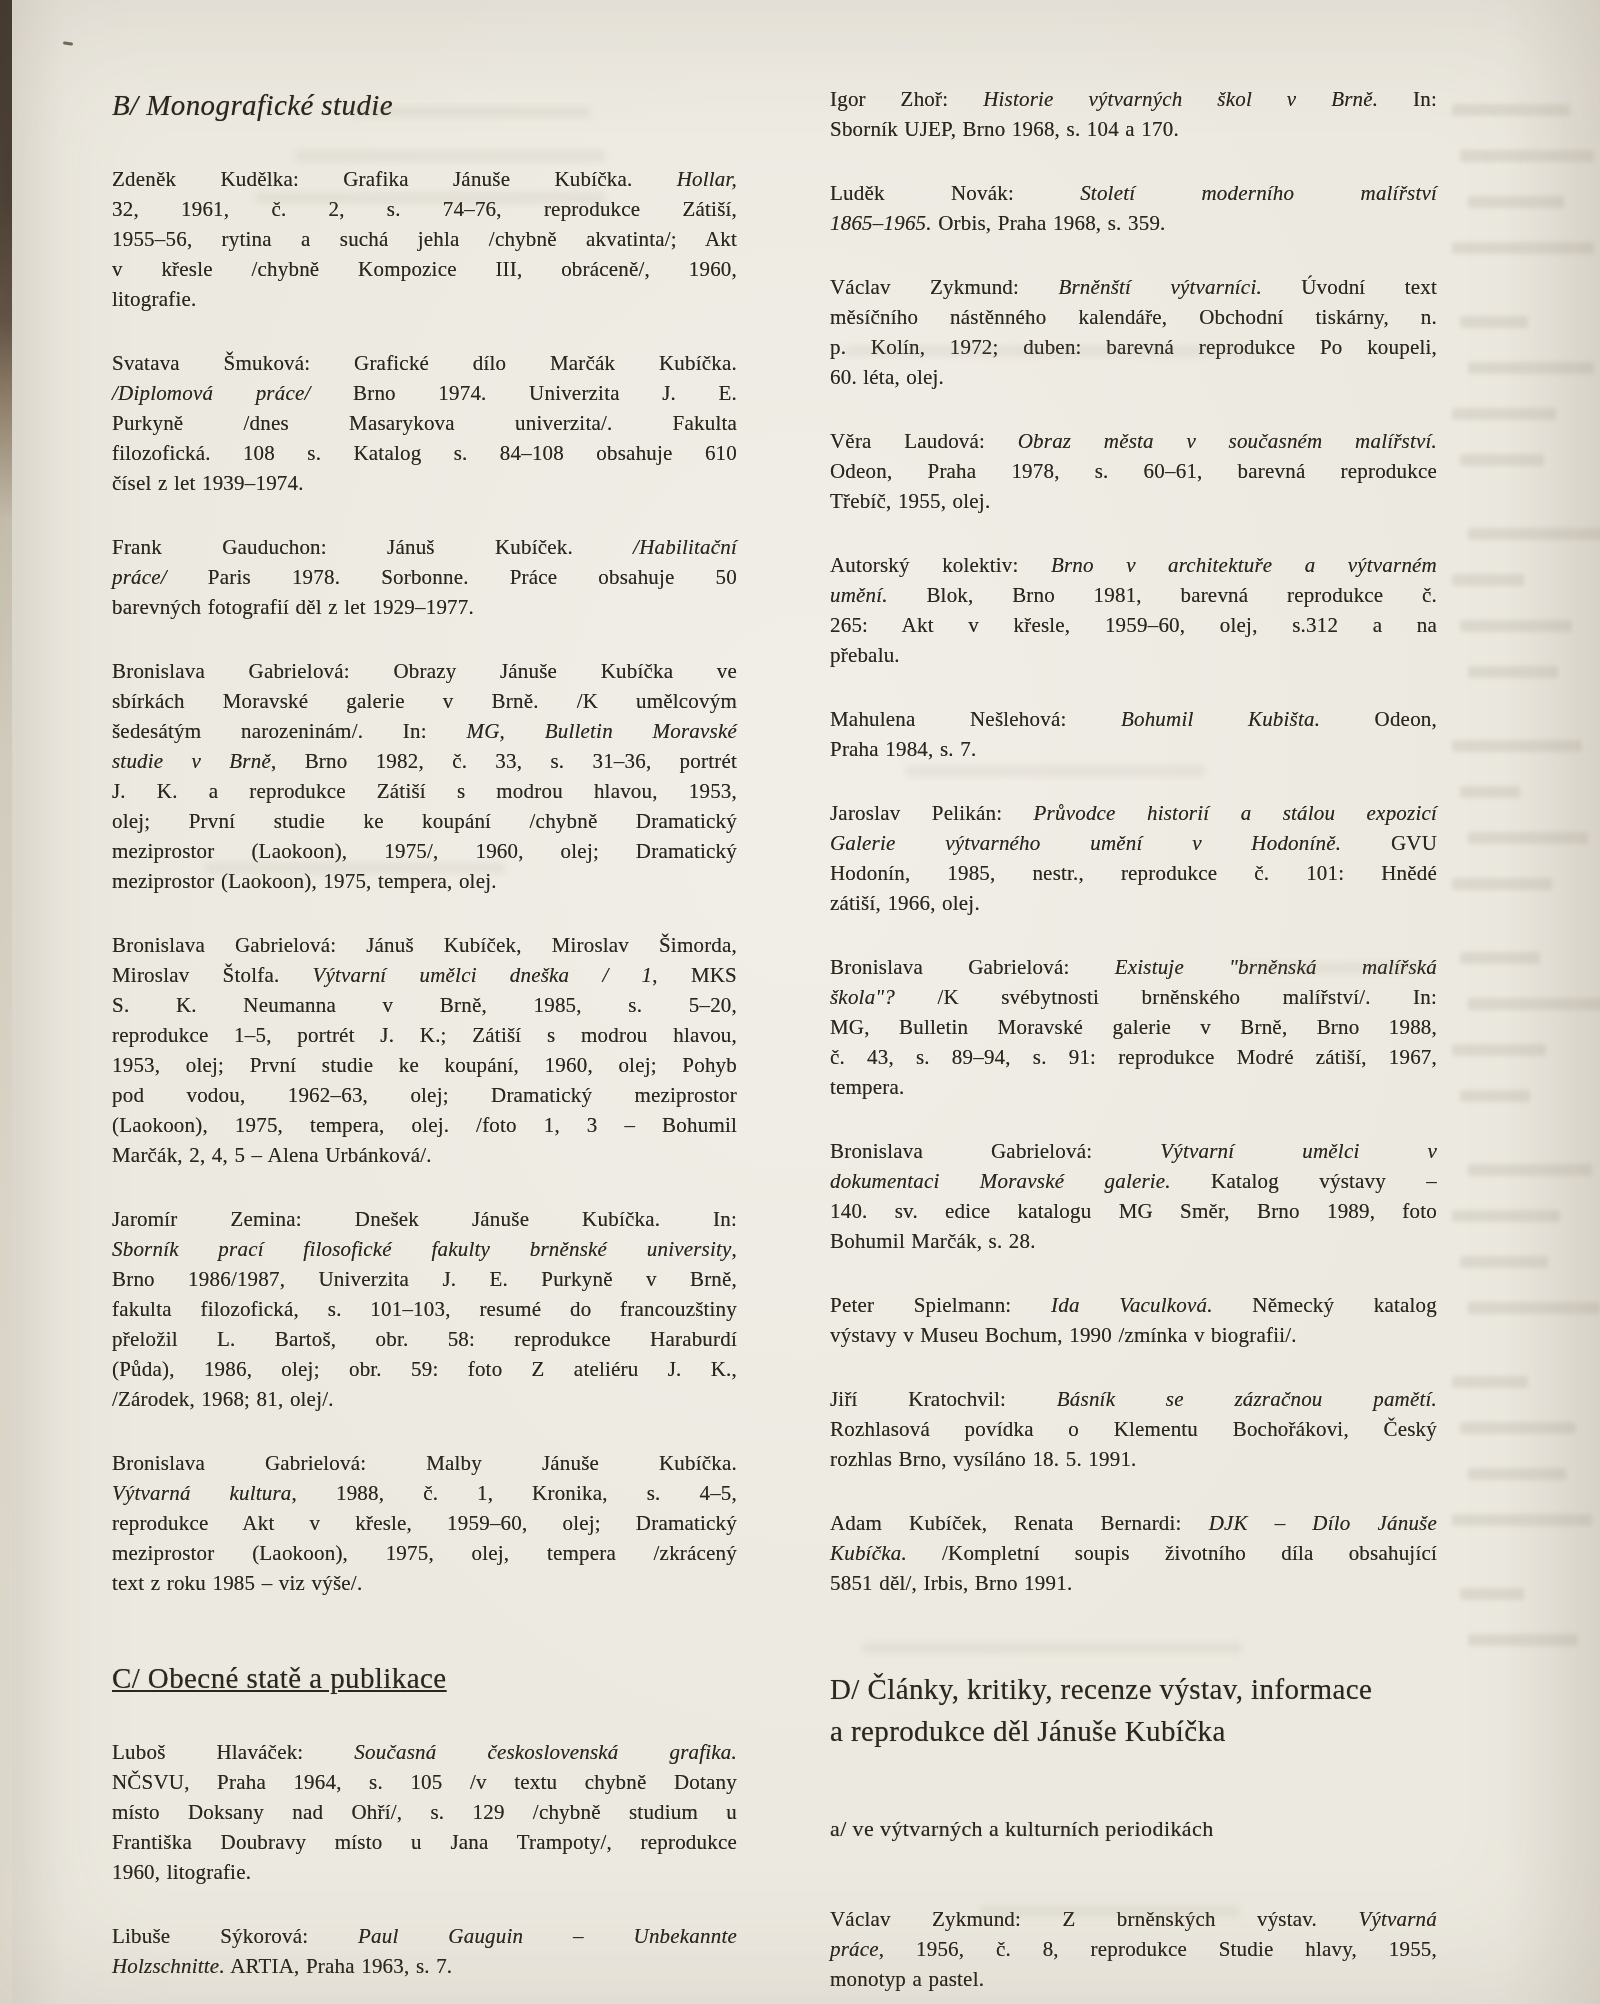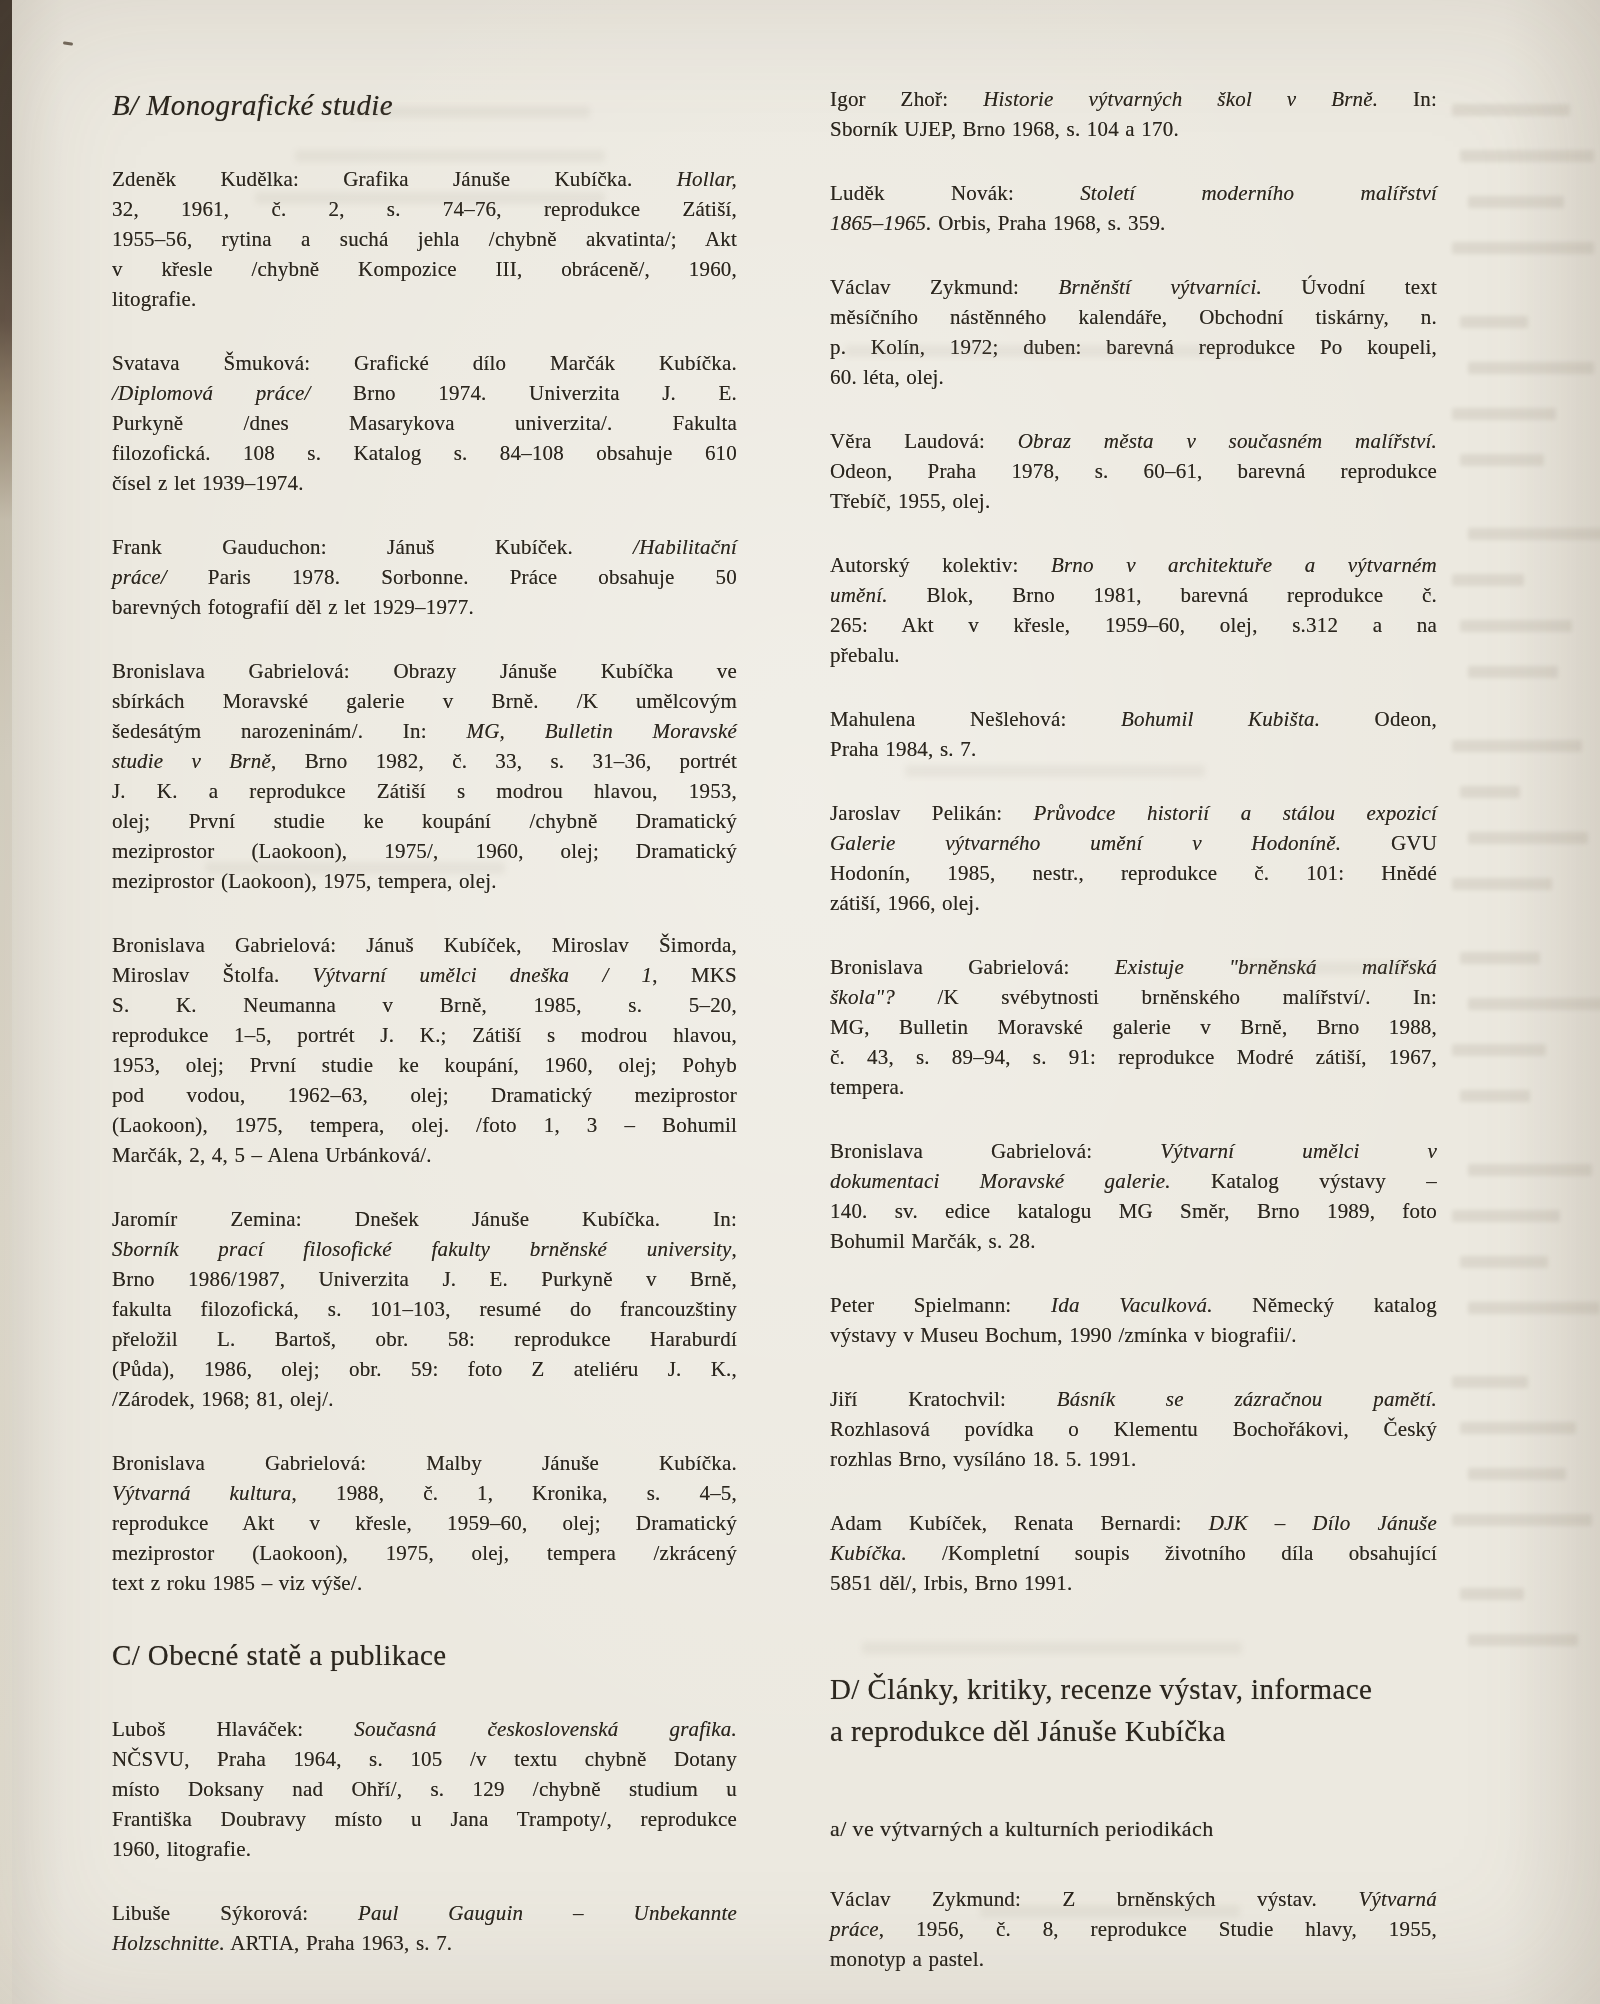--- a/index.html
+++ b/index.html
@@ -39,23 +39,23 @@
     text-shadow:0 0 .6px rgba(43,38,30,.55);
     hyphens:none;
   }
   .line.last{text-align-last:left;}
   .it{font-style:italic;}
   .heading .hline{
     font-size:29px;line-height:42px;letter-spacing:.4px;
     text-shadow:0 0 .7px rgba(43,38,30,.55);
   }
   #section-b{margin-bottom:38px;font-style:italic;}
-  #section-c{margin-top:2px;margin-bottom:38px;}
+  #section-c{margin-top:25px;margin-bottom:38px;text-decoration:underline;}
   #section-d{margin-top:36px;margin-bottom:62px;}
-  #section-a{margin-bottom:40px;}
+  #section-a{margin-bottom:60px;}
   #section-a .hline{font-size:22px;line-height:30px;}
   .ghost{
     position:absolute;height:12px;background:#8d8270;
     opacity:.16;filter:blur(2px);border-radius:2px;pointer-events:none;
   }
   .ghost.soft{opacity:.09;filter:blur(3px);}
 </style>
 </head>
 <body>
 

